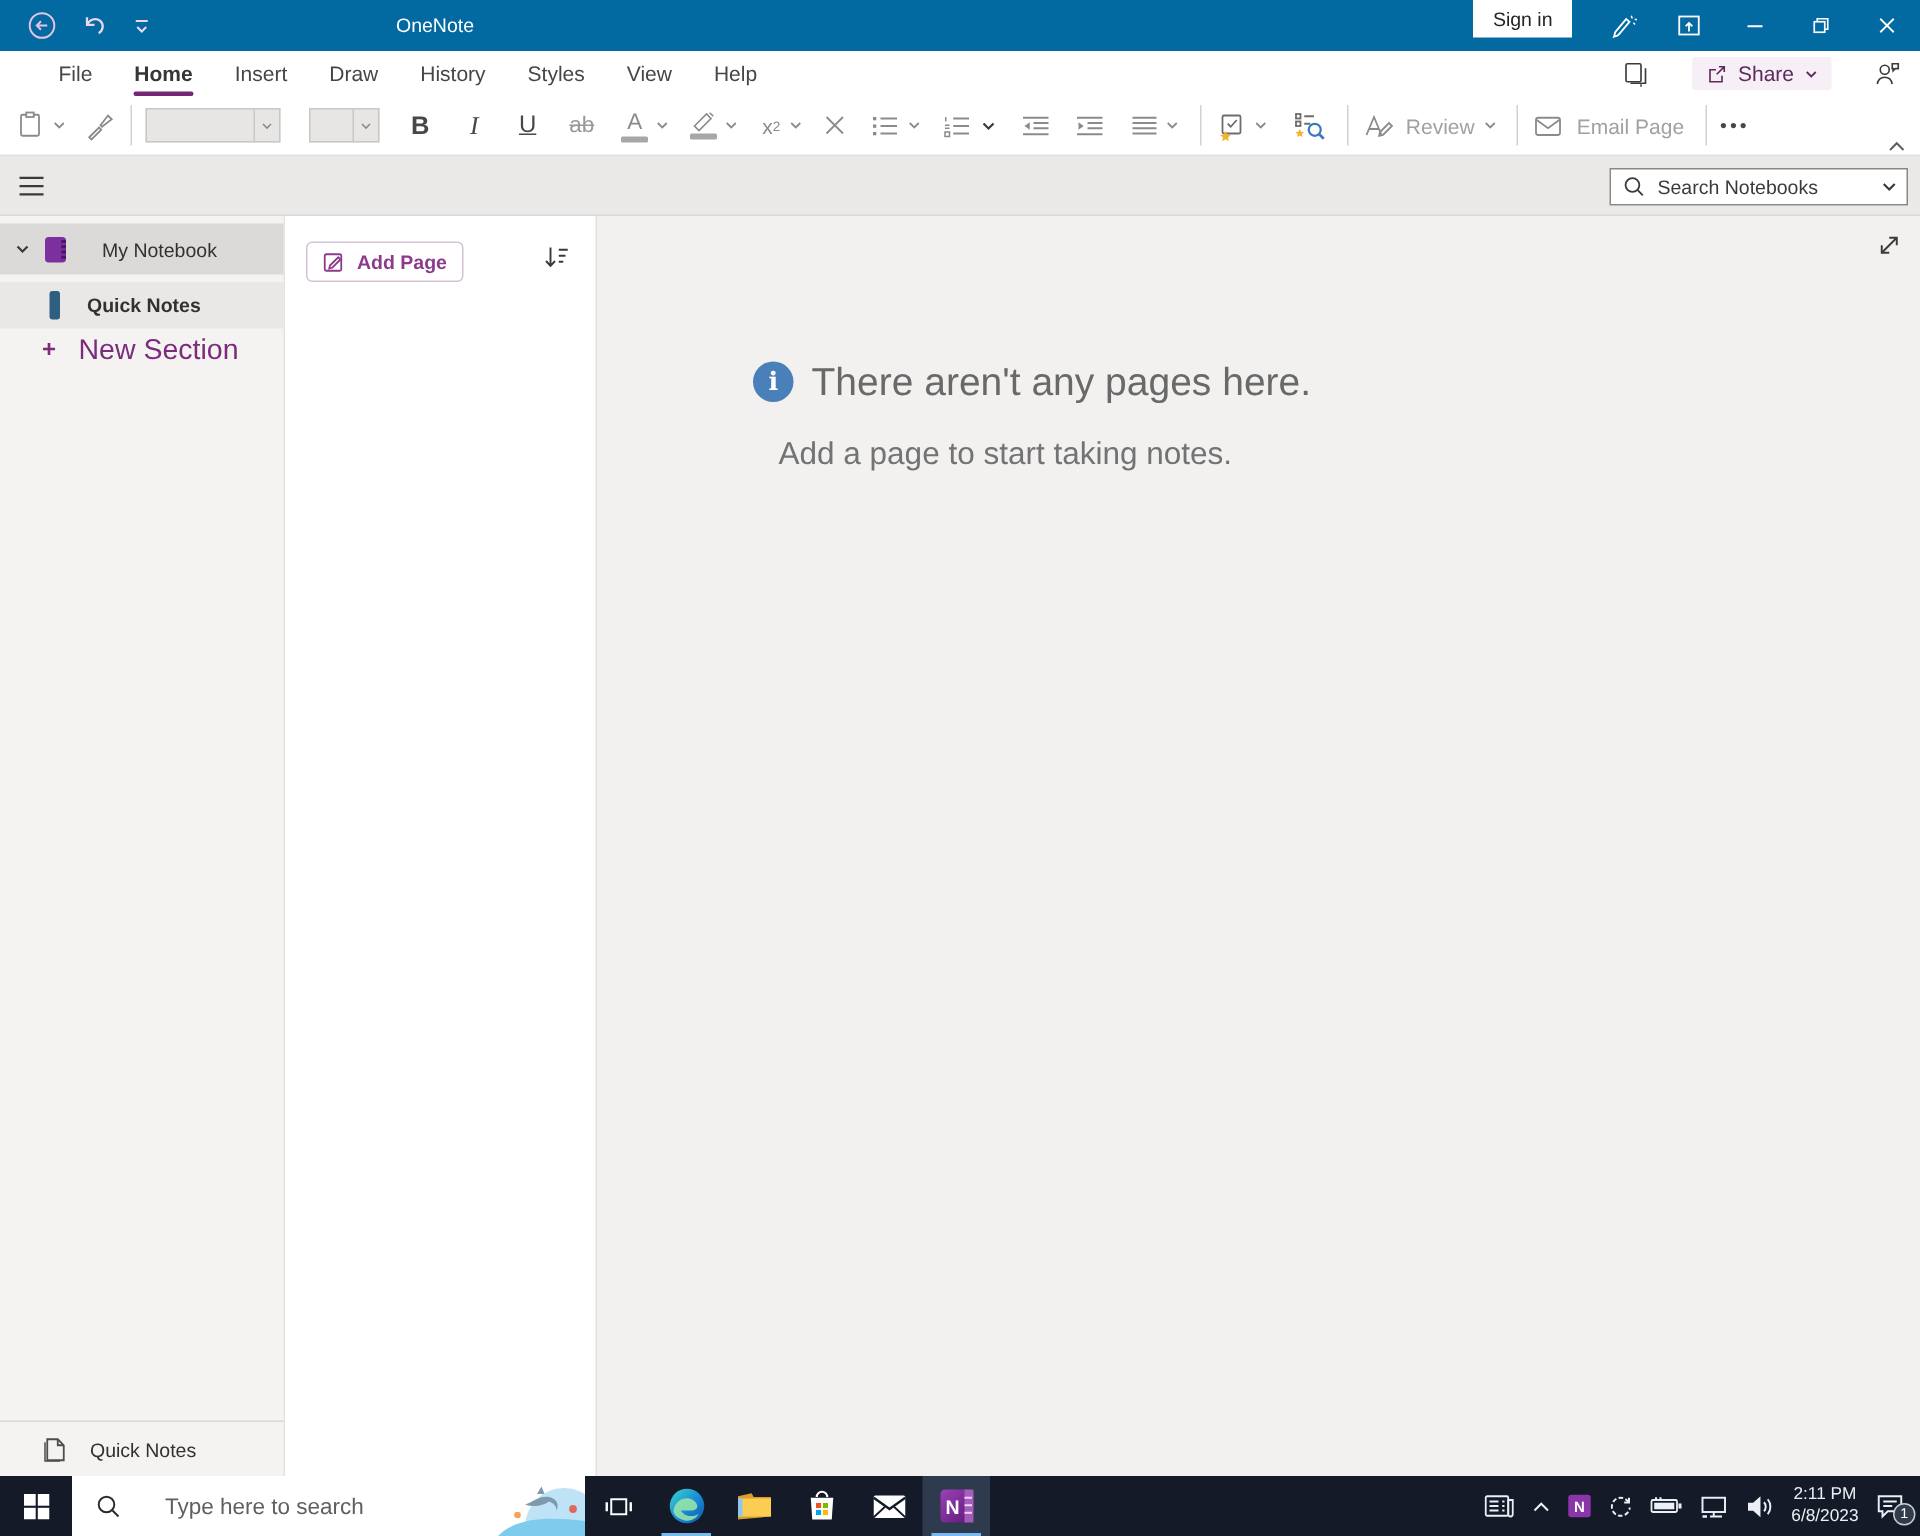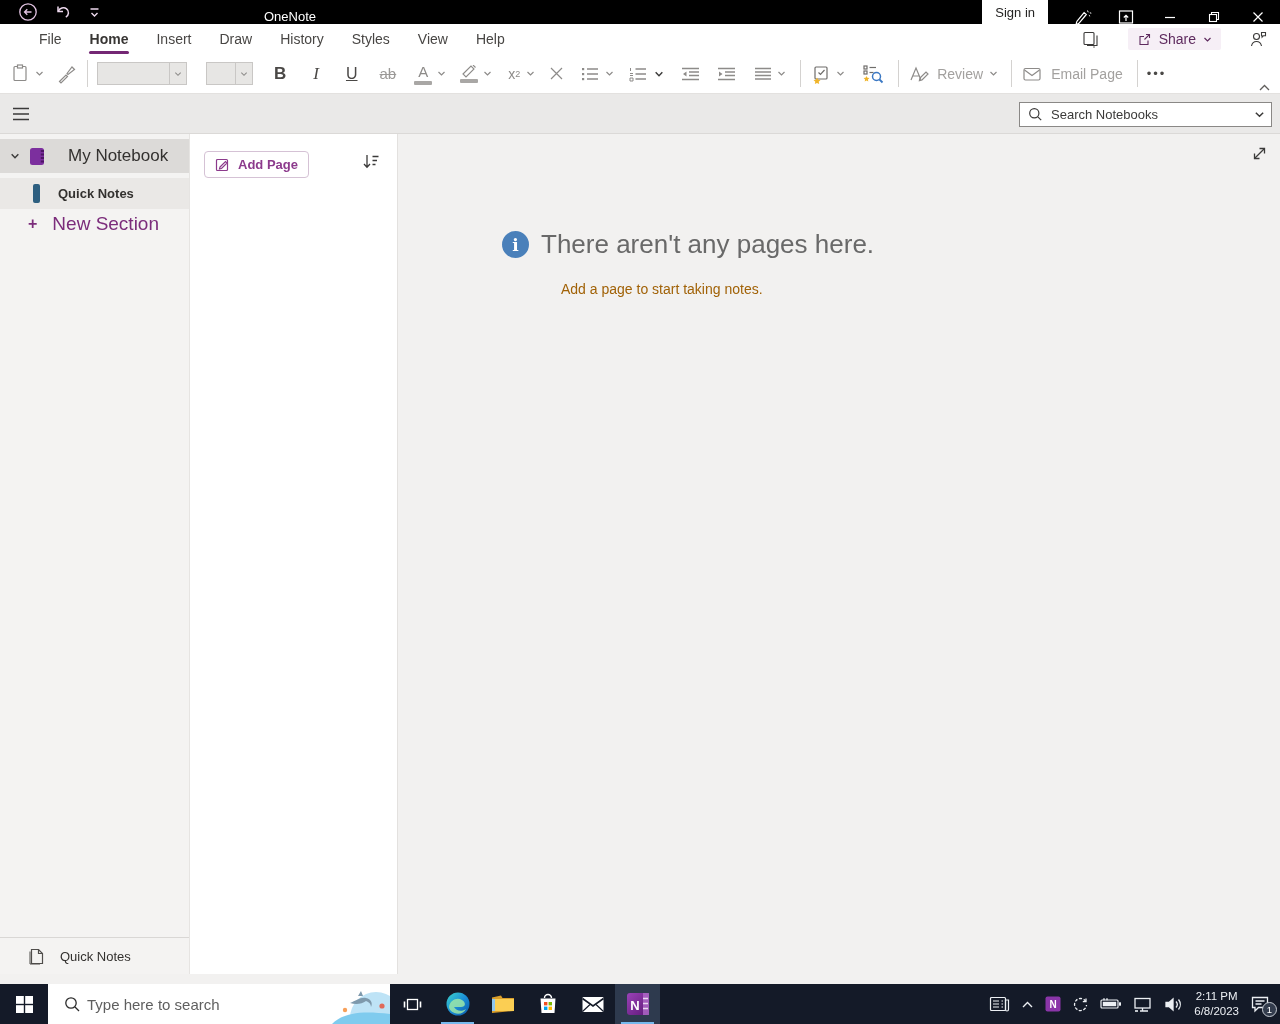--- a/index.html
+++ b/index.html
@@ -1,21 +1,21 @@
 <!DOCTYPE html>
 <html><head>
 <meta charset="utf-8">
 <style>
   * { box-sizing: border-box; margin: 0; padding: 0; }
   html,body { width:1280px; height:1024px; overflow:hidden; }
   body { font-family:"Liberation Sans", sans-serif; background:#f2f1f0; position:relative; }
   svg { display:block; }
 
   
-  .titlebar { height:24px; background:#000000; position:relative; display:flex; align-items:center; }
+  .titlebar { height:34px; background:#0369a1; position:relative; display:flex; align-items:center; }
   .qat { display:flex; align-items:center; gap:16px; margin-left:18px; }
   .qat .ic { color:#E3C4E3; }
   .title-text { position:absolute; left:264px; top:9px; color:#fff; font-size:13px; }
   .tb-search { position:absolute; left:497px; top:5px; width:327px; height:24px; background:#EFDCEF; border-radius:2px; display:flex; align-items:center; padding-left:15px; gap:17px; }
   .tb-search input { border:none; outline:none; background:transparent; font-size:13px; color:#443244; font-family:"Liberation Sans",sans-serif; width:250px; }
   .tb-search input::placeholder { color:#443244; opacity:1; }
   .tb-right { position:absolute; right:0; top:0; height:34px; display:flex; align-items:flex-start; }
   .signin { background:#fff; color:#252423; font-size:13px; padding:5px 13px; border:none; cursor:pointer; margin-right:12px; font-family:"Liberation Sans",sans-serif; }
   .tbbtn { width:44px; height:34px; display:flex; align-items:center; justify-content:center; color:#fff; }
 
@@ -41,56 +41,56 @@
   .fc { display:flex; flex-direction:column; align-items:center; color:#8d8b89; }
   .fc .bar { width:18px; height:4px; background:#a9a7a5; margin-top:1px; border-radius:1px; }
   .subx { font-size:14px; color:#8d8b89; }
   .subx sub { font-size:9px; }
   .rb-text { font-size:14px; color:#a3a19f; margin-left:7px; }
   .collapse { position:absolute; right:9px; bottom:1px; color:#605e5c; cursor:pointer; }
 
   
   .band { height:40px; background:#EAE9E8; border-bottom:1px solid #dbd9d7; position:relative; }
   .hamburger { position:absolute; left:8px; top:8px; width:26px; height:24px; display:flex; align-items:center; justify-content:center; color:#3b3a39; cursor:pointer; }
-  .nb-search { position:absolute; right:8px; top:8px; width:253px; height:25px; background:#fff; border:1px solid #8a8886; display:flex; align-items:center; padding:0 6px 0 8px; gap:8px; color:#3b3a39; cursor:text; }
+  .nb-search { position:absolute; right:8px; top:8px; width:199px; height:25px; background:#fff; border:1px solid #8a8886; display:flex; align-items:center; padding:0 6px 0 8px; gap:8px; color:#3b3a39; cursor:text; }
   .nb-search .txt { font-size:13px; flex:1; }
 
   
   .body { display:flex; height:840px; }
   .sidebar { width:190px; background:#F4F3F2; border-right:1px solid #e6e4e2; display:flex; flex-direction:column; }
   .nb-row { height:34px; margin-top:5px; background:#DCDAD8; display:flex; align-items:center; cursor:pointer; }
   .nb-row .chev { margin-left:10px; color:#3b3a39; }
   .nb-row .bk { margin-left:9px; }
-  .nb-row .lbl { margin-left:22px; font-size:17px; color:#33312f; }
+  .nb-row .lbl { margin-left:22px; font-size:13px; color:#33312f; }
   .sec-row { height:31px; margin-top:5px; background:#EAE8E6; display:flex; align-items:center; cursor:pointer; }
   .sec-bar { width:7px; height:19px; border-radius:2px; background:#2E5F80; margin-left:33px; }
   .sec-row .lbl { margin-left:18px; font-size:13px; font-weight:bold; color:#33312f; }
   .new-sec { height:30px; display:flex; align-items:center; color:#7B2C7B; cursor:pointer; }
   .new-sec .plus { margin-left:28px; font-size:16px; font-weight:bold; line-height:1; }
   .new-sec .lbl { margin-left:15px; font-size:19px; }
   .sb-footer { margin-top:auto; border-top:1px solid #d9d7d5; height:37px; display:flex; align-items:center; cursor:pointer; }
   .sb-footer .lbl { margin-left:15px; font-size:13px; color:#33312f; }
   .sb-footer .pic { margin-left:28px; color:#4f4d4b; }
 
   .page-panel { width:208px; background:#fff; border-right:1px solid #e3e1df; position:relative; }
   .add-page { position:absolute; left:14px; top:17px; width:105px; height:27px; border:1px solid #D5C2D5; border-radius:4px; background:#fff; display:flex; align-items:center; justify-content:center; gap:8px; color:#8C3A8C; font-size:13px; font-weight:bold; cursor:pointer; font-family:"Liberation Sans",sans-serif; }
   .sort-btn { position:absolute; right:17px; top:19px; color:#3b3a39; cursor:pointer; }
 
   .canvas { flex:1; position:relative; background:#F2F1F0; }
   .expand-btn { position:absolute; right:12px; top:11px; color:#3b3a39; cursor:pointer; }
   .empty { position:absolute; left:104px; top:95px; }
   .empty-head { display:flex; align-items:center; gap:12px; }
   .info-badge { width:27px; height:27px; border-radius:50%; background:#4A80BA; color:#fff; display:flex; align-items:center; justify-content:center; font-family:"DejaVu Serif",serif; font-weight:bold; font-size:17px; flex:none; }
   .empty-title { font-size:26px; color:#696969; }
-  .empty-sub { margin-left:59px; margin-top:21px; font-size:14px; color:#a16207; }
+  .empty-sub { margin-left:17px; margin-top:21px; font-size:21px; color:#737373; }
 
   
   .taskbar { height:40px; background:#141A28; display:flex; align-items:stretch; position:absolute; left:0; bottom:0; width:1280px; }
   .tkbtn { width:48px; display:flex; align-items:center; justify-content:center; color:#fff; cursor:pointer; position:relative; }
-  .tk-search { width:342px; background:#fff; display:flex; align-items:center; padding-left:16px; gap:6px; position:relative; cursor:text; overflow:hidden; }
+  .tk-search { width:342px; background:#fff; display:flex; align-items:center; padding-left:16px; gap:29px; position:relative; cursor:text; overflow:hidden; }
   .tk-search .ph { font-size:15px; color:#5f5f5f; }
   .tk-art { position:absolute; right:0; top:0; height:100%; width:76px; }
   .app { width:45px; display:flex; align-items:center; justify-content:center; position:relative; cursor:pointer; }
   .app.running::after { content:""; position:absolute; left:6px; right:6px; bottom:0; height:2px; background:#76B9ED; }
   .app.active { background:#2E3A4E; }
   .tray { margin-left:auto; display:flex; align-items:center; gap:11px; padding-right:10px; color:#eceff3; }
   .tray .ti { cursor:pointer; display:flex; align-items:center; justify-content:center; }
   .clock { font-size:11.5px; line-height:1.3; text-align:center; cursor:pointer; }
   .action { position:relative; cursor:pointer; }
   .badge { position:absolute; right:-7px; bottom:-4px; width:15px; height:15px; border-radius:50%; background:#333C4D; border:1px solid #C6CBD2; color:#fff; font-size:9.5px; display:flex; align-items:center; justify-content:center; }

